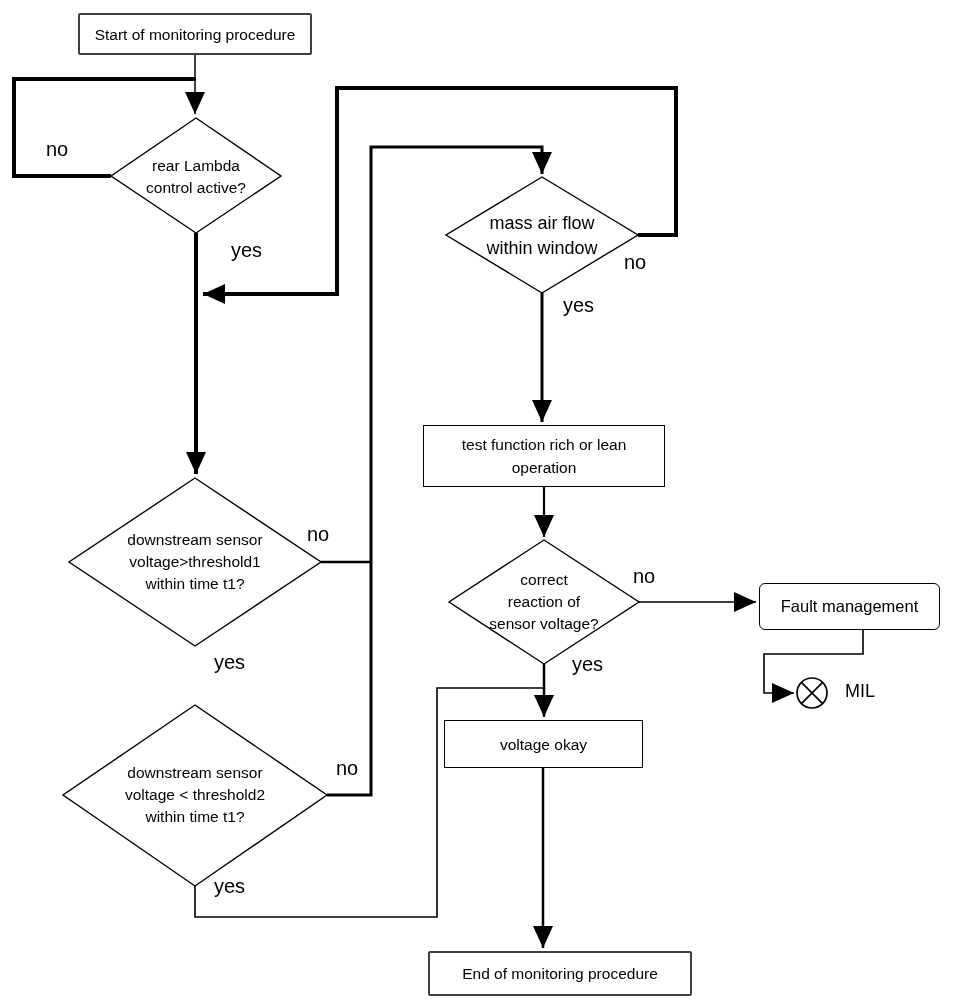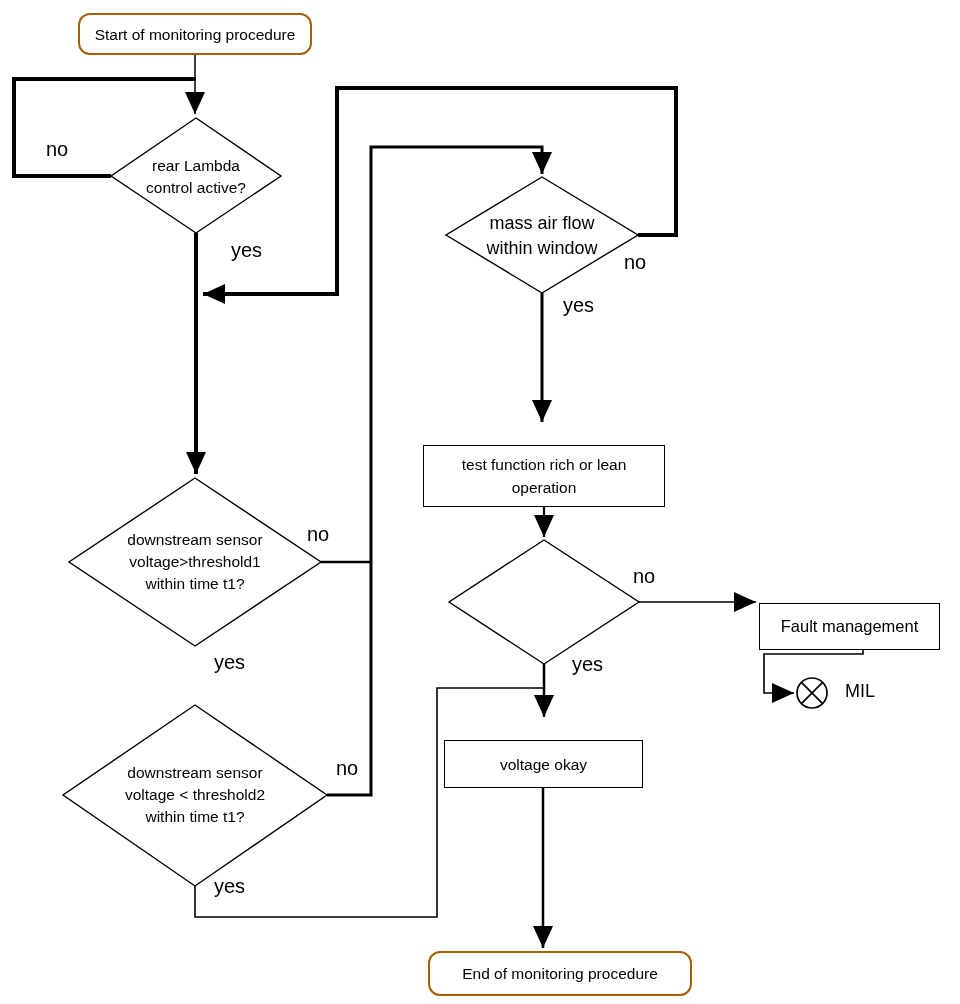--- a/index.html
+++ b/index.html
@@ -7,26 +7,26 @@
     position:relative; width:960px; height:1004px; background:#ffffff;
     font-family:"Liberation Sans", sans-serif; color:#000000; overflow:hidden;
   }
   .canvas svg { position:absolute; left:0; top:0; }
   .node {
     position:absolute; box-sizing:border-box;
     display:flex; align-items:center; justify-content:center;
     text-align:center; background:#ffffff;
   }
   .terminator {
-    border:2px solid #a16207; border-radius:12px;
+    border:2px solid #404040; border-radius:2px;
     font-size:15.5px; line-height:19px;
   }
   .process {
     border:1.6px solid #000;
-    font-size:15.5px; line-height:23px;margin-top:20px;
+    font-size:15.5px; line-height:23px;
   }
   .diamond-label {
     position:absolute; display:flex; align-items:center; justify-content:center;
     text-align:center; font-size:15.5px; line-height:22px; background:transparent;
   }
   .diamond-label.big { font-size:18px; line-height:25px; }
   .edge-label {
     position:absolute; font-size:20px; line-height:22px; white-space:nowrap;
   }
   .mil-label { position:absolute; font-size:18px; line-height:20px; }
@@ -84,34 +84,35 @@
       <circle cx="812" cy="693" r="15"></circle>
       <line x1="801.4" y1="682.4" x2="822.6" y2="703.6"></line>
       <line x1="822.6" y1="682.4" x2="801.4" y2="703.6"></line>
     </g>
   </svg>
 
   <div class="node terminator" style="left:78px; top:13px; width:234px; height:42px;">Start of monitoring procedure</div>
 
   <div class="node process" style="left:423px; top:425px; width:242px; height:62px;">test function rich or lean<br>operation</div>
 
-  <div class="node process" style="left:759px; top:583px; width:181px; height:47px; font-size:16.5px;">Fault management</div>
+  <div class="node process" style="left:759px; top:583px; width:181px; height:47px; font-size:16.5px;border-radius:6px;">Fault management</div>
 
   <div class="node process" style="left:444px; top:720px; width:199px; height:48px;">voltage okay</div>
 
   <div class="node terminator" style="left:428px; top:951px; width:264px; height:45px;">End of monitoring procedure</div>
 
   <div class="diamond-label big" style="left:447px; top:197px; width:190px; height:78px;">mass air flow<br>within window</div>
 
   <div class="diamond-label" style="left:106px; top:139px; width:180px; height:76px;">rear Lambda<br>control active?</div>
 
   <div class="diamond-label" style="left:90px; top:517px; width:210px; height:90px;">downstream sensor<br>voltage&gt;threshold1<br>within time t1?</div>
 
   <div class="diamond-label" style="left:90px; top:750px; width:210px; height:90px;">downstream sensor<br>voltage &lt; threshold2<br>within time t1?</div>
 
+  <div class="diamond-label" style="left:459px; top:558px; width:170px; height:88px;">correct<br>reaction of<br>sensor voltage?</div>
 
   <span class="edge-label" style="left:46px;  top:138px;">no</span>
   <span class="edge-label" style="left:231px; top:239px;">yes</span>
 
   <span class="edge-label" style="left:624px; top:251px;">no</span>
   <span class="edge-label" style="left:563px; top:294px;">yes</span>
 
   <span class="edge-label" style="left:307px; top:523px;">no</span>
   <span class="edge-label" style="left:214px; top:651px;">yes</span>
 

